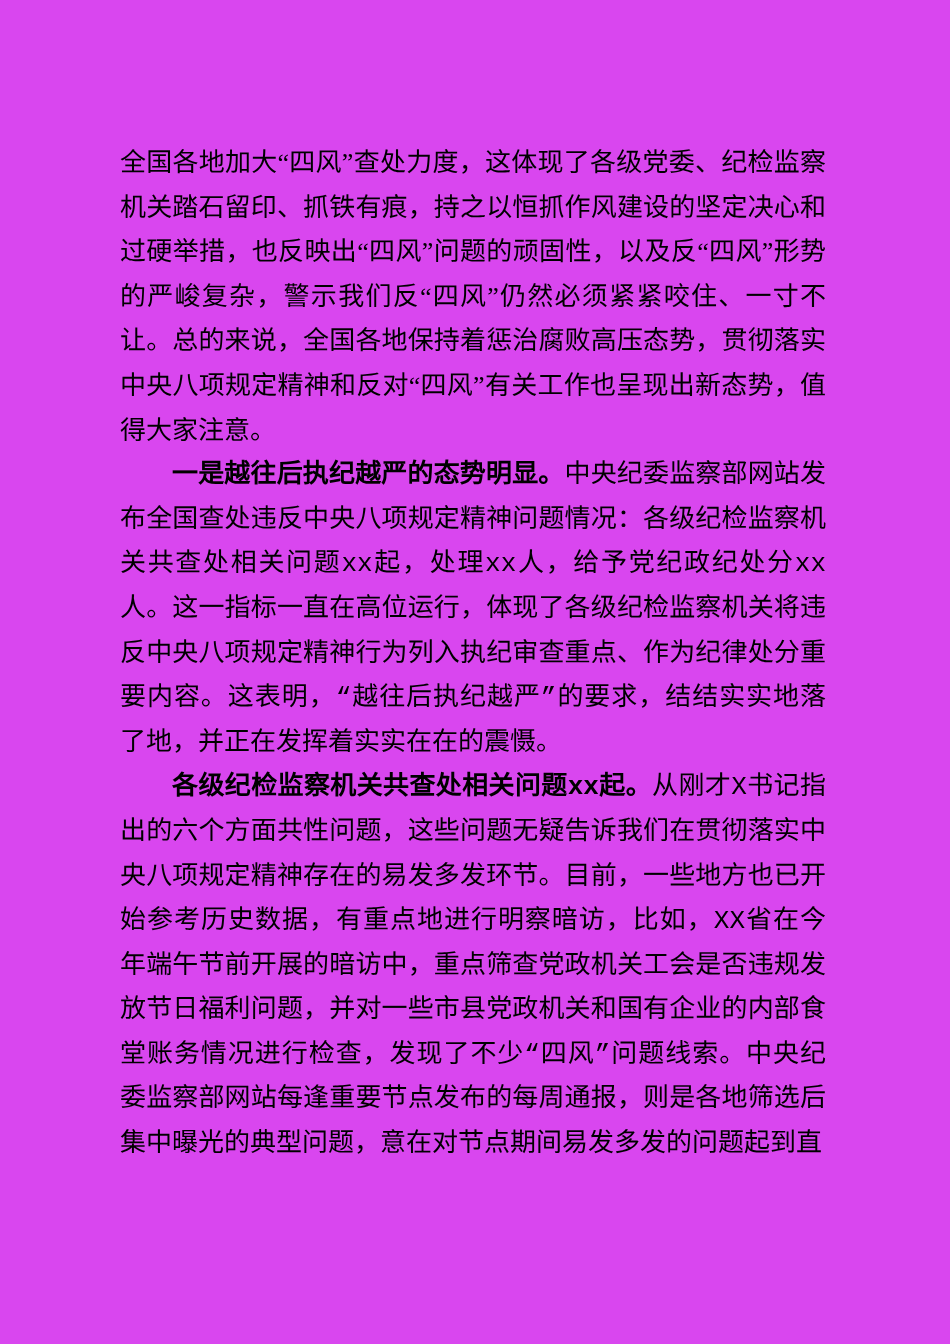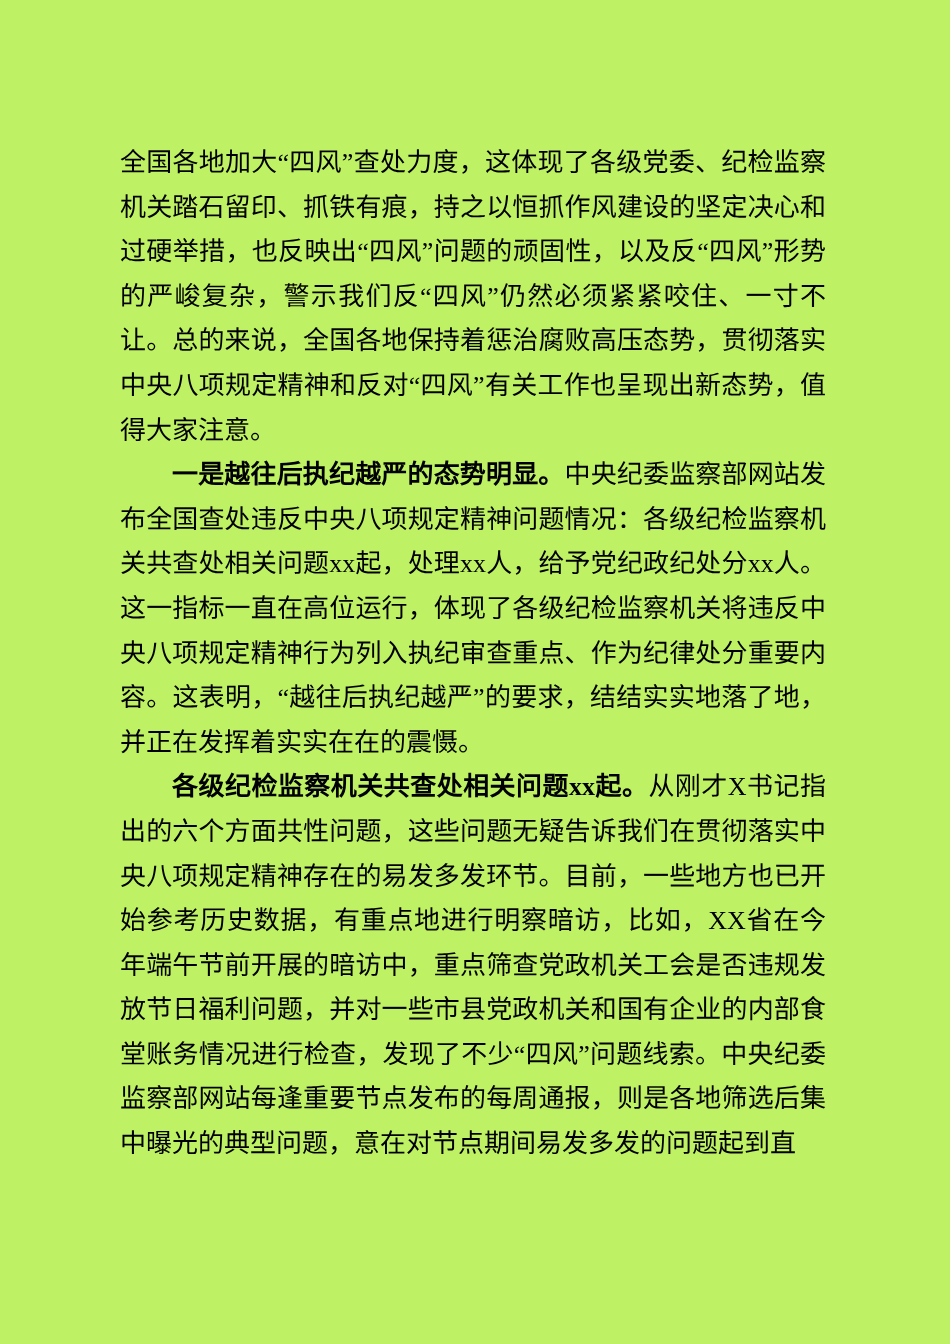--- a/index.html
+++ b/index.html
@@ -4,21 +4,21 @@
 <style>
   html, body {
     margin: 0;
     padding: 0;
     background: #ffffff;
   }
   .page {
     position: relative;
     width: 950px;
     height: 1344px;
-    background: #bef264;
+    background: #d946ef;
     overflow: hidden;
     font-family: "Liberation Serif", "DejaVu Serif", serif;
   }
   .doc-body {
     position: absolute;
     left: 120px;
     top: 141px;
     width: 706px;
     font-size: 26px;
     line-height: 44.6px;
@@ -26,20 +26,21 @@
     text-align: justify;
     text-justify: inter-ideograph;
     word-break: break-all;
   }
   .para {
     margin: 0;
     padding: 0;
   }
   .para.indent {
     text-indent: 2em;
+    font-family: Liberation Mono, monospace;
   }
   .lead {
     font-weight: bold;
   }
 </style>
 </head>
 <body>
 
 <div class="page">
   <div class="doc-body">

